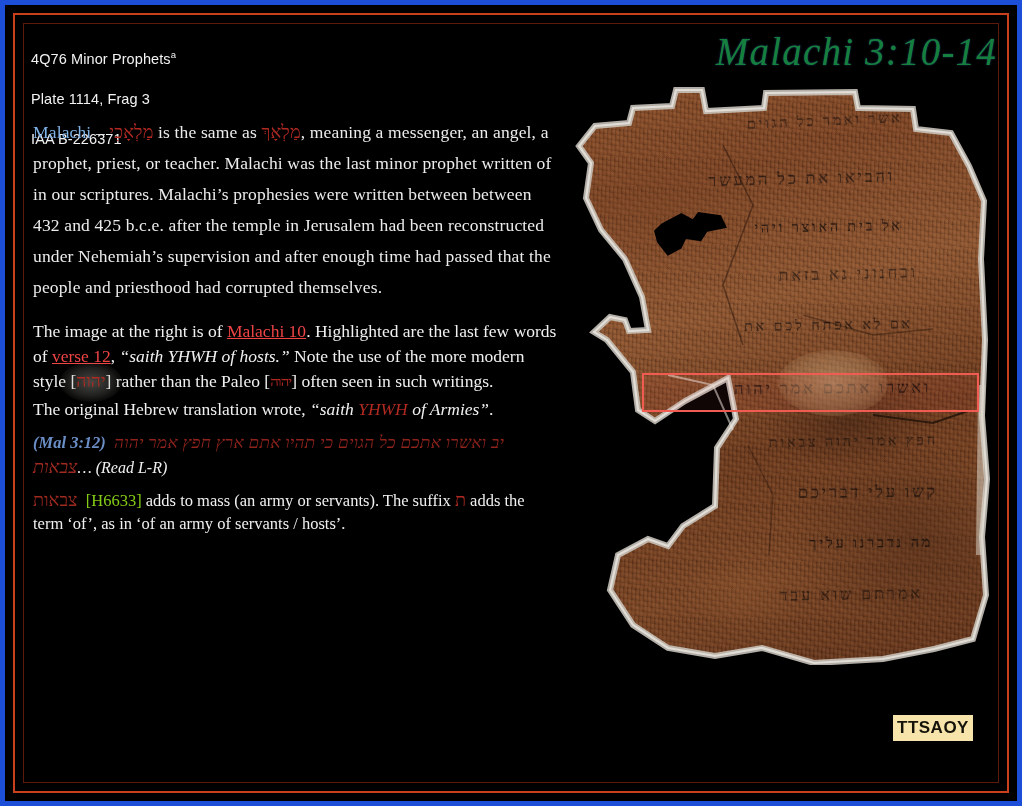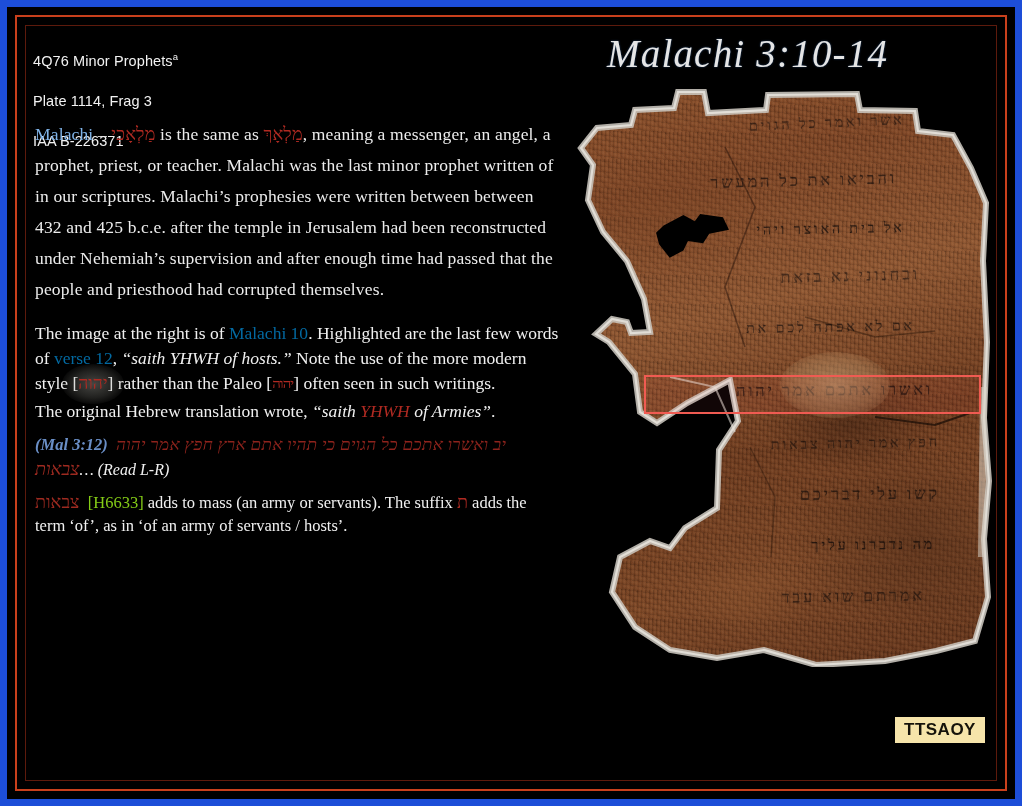--- a/index.html
+++ b/index.html
@@ -6,21 +6,21 @@
   html,body{margin:0;padding:0;background:#000;}
   body{width:1022px;height:806px;overflow:hidden;
        font-family:"Liberation Serif", serif;}
 
   
   #slide{
     position:relative;
     width:1022px;height:806px;
     box-sizing:border-box;
     background:#000;
-    border:7px solid #1d4ed8;
+    border:5px solid #1d4ed8;
     overflow:hidden;
   }
   #frame-inner{
     position:absolute;
     left:8px;top:8px;right:8px;bottom:8px;
     border:2px solid #c9401c;
     pointer-events:none;
     z-index:40;
   }
   #frame-inner2{
@@ -44,26 +44,26 @@
     font-family:"Liberation Sans", sans-serif;
     font-size:14.5px;line-height:20px;
     color:#f2f2f2;
     white-space:pre-line;
     letter-spacing:.1px;
   }
   #catalog sup{font-size:9.5px;}
 
   #title{
     position:absolute;left:580px;top:4px;width:392px;
-    text-align:left;
+    text-align:right;
     font-family:"Liberation Serif", serif;
     font-size:39px;
     font-style:italic;
     letter-spacing:1.2px;
-    color:#e5e5e5;
+    color:#15803d;
     text-shadow:0 0 2px #24456f;
   }
 
   
   #leftcol{
     position:absolute;left:8px;top:92px;width:525px;
   }
 
   .script{
     font-family:"Liberation Serif", serif;
@@ -76,21 +76,21 @@
   .script .hl{color:#7fb3e8;}
   .script .heb{color:#b02a22;font-size:18px;}
 
   .serif{
     font-family:"Liberation Serif", serif;
     font-size:17.5px;
     line-height:25px;
     color:#f0f0f0;
     margin:0 0 2px 0;
   }
-  .serif .blue{color:#0369a1;}
+  .serif .blue{color:#ef4444;text-decoration:underline;}
   .serif .red{color:#b02a22;}
   .serif .green{color:#84cc16;}
   .serif .ital{font-style:italic;}
 
   #para-intro{margin-top:16px;}
 
   
   .glowwrap{position:relative;display:inline-block;}
   .glowwrap .glow{
     position:absolute;left:50%;top:50%;
@@ -226,21 +226,21 @@
     left:69px;top:288px;width:337px;height:39px;
     border:2px solid #f05b52;
     box-sizing:border-box;
     background:rgba(240,90,80,.07);
     z-index:8;
   }
 
   
   #watermark{
     position:absolute;left:868px;top:690px;
-    width:90px;height:26px;
+    width:80px;height:26px;
     background:#f6e4aa;
     color:#15120a;
     font-family:"Liberation Sans", sans-serif;
     font-size:17px;
     font-weight:bold;
     letter-spacing:.5px;
     text-align:center;
     line-height:26px;
     z-index:20;
   }

